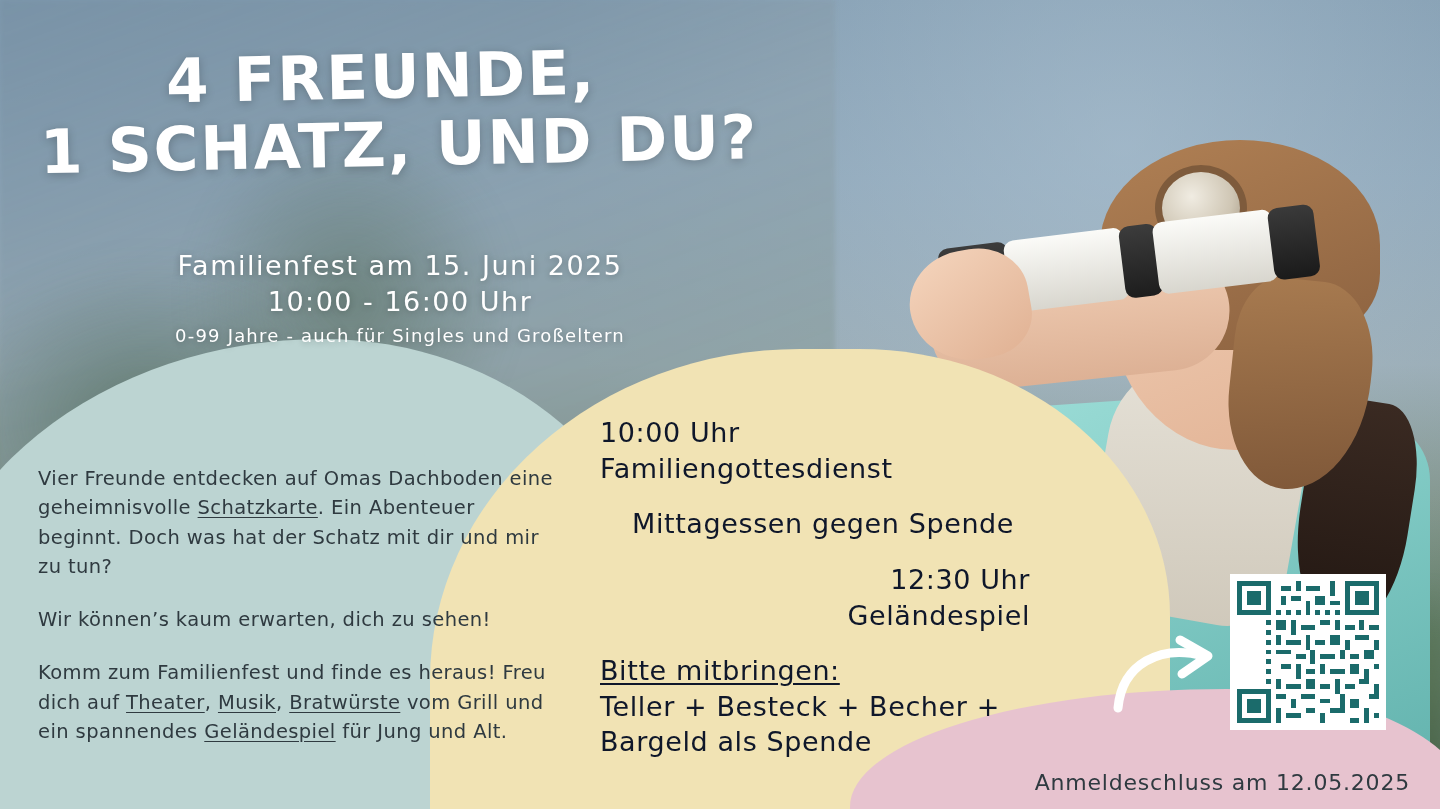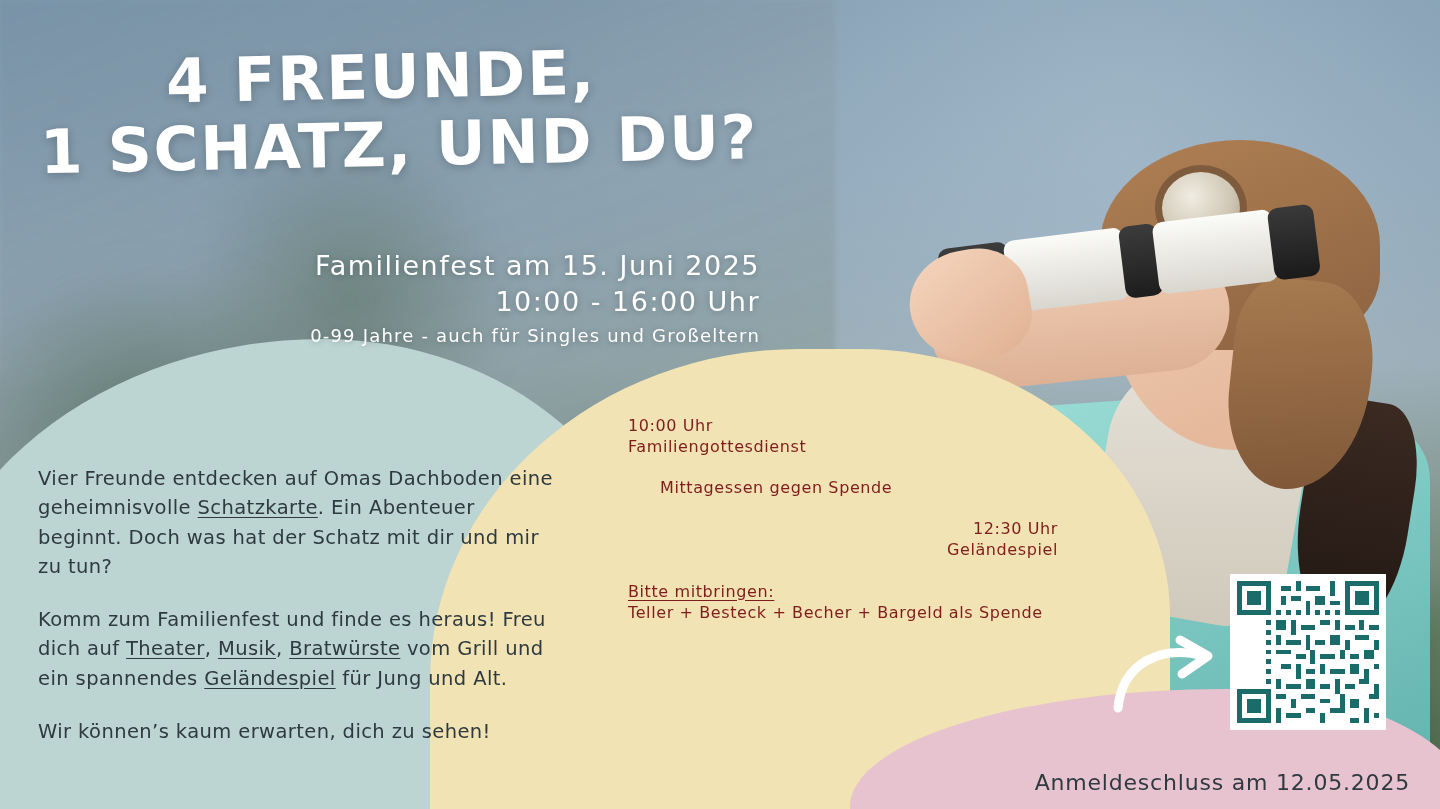--- a/index.html
+++ b/index.html
@@ -200,21 +200,21 @@
     line-height: 1.18;
     padding-left: 0px;
     transform: rotate(-1.2deg);
   }
 
   .subinfo {
     position: absolute;
     left: 40px; top: 248px;
     width: 720px;
     color: #ffffff;
-    text-align: right;
+    text-align: center;
     text-shadow: 0 1px 6px rgba(0,0,0,0.25);
   }
   .subinfo .s1 { font-size: 27px; letter-spacing: 1.5px; line-height: 1.32; }
   .subinfo .s2 { font-size: 27px; letter-spacing: 1.5px; line-height: 1.32; }
   .subinfo .s3 { font-size: 18px; letter-spacing: 1.2px; margin-top: 6px; }
 
   
   .logo {
     position: absolute;
     right: 26px; top: 18px;
@@ -236,24 +236,24 @@
     font-size: 19.5px;
     line-height: 1.5;
     letter-spacing: 0.4px;
   }
   .story p { margin: 12px 0 24px 0; }
   .story u { text-decoration: underline; text-underline-offset: 3px; }
 
   
   .programme {
     position: absolute;
-    left: 628px; top: 415px;
+    left: 600px; top: 415px;
     width: 430px;
-    color: #7f1d1d;
-    font-size: 16px;
+    color: #0f172a;
+    font-size: 27px;
     line-height: 1.32;
     letter-spacing: 0.6px;
   }
   .prog-item { margin-bottom: 20px; }
   .prog-item .time { display: block; }
   .prog-item .what { display: block; }
   .p0 { padding-left: 0px; }
   .p1 { padding-left: 32px; }
   .p2 { padding-left: 64px; text-align: right; }
   .p3 { padding-left: 96px; }
@@ -327,22 +327,22 @@
 
   <div class="subinfo">
     <div class="s1">Familienfest am 15. Juni 2025</div>
     <div class="s2">10:00 - 16:00 Uhr</div>
     <div class="s3">0-99 Jahre - auch für Singles und Großeltern</div>
   </div>
 
 
   <div class="story">
     <p><span>Vier Freunde entdecken auf Omas Dachboden eine geheimnisvolle </span><u>Schatzkarte</u><span>. Ein Abenteuer beginnt. Doch was hat der Schatz mit dir und mir zu tun?</span></p>
+    <p>Wir können’s kaum erwarten, dich zu sehen!</p>
     <p><span>Komm zum Familienfest und finde es heraus! Freu dich auf </span><u>Theater</u><span>, </span><u>Musik</u><span>, </span><u>Bratwürste</u><span> vom Grill und ein spannendes </span><u>Geländespiel</u><span> für Jung und Alt.</span></p>
-    <p>Wir können’s kaum erwarten, dich zu sehen!</p>
   </div>
 
   <div class="programme">
     <div class="prog-item p0">
       <span class="time">10:00 Uhr</span>
       <span class="what">Familiengottesdienst</span>
     </div>
     <div class="prog-item p1">
       <span class="what">Mittagessen gegen Spende</span>
     </div>

